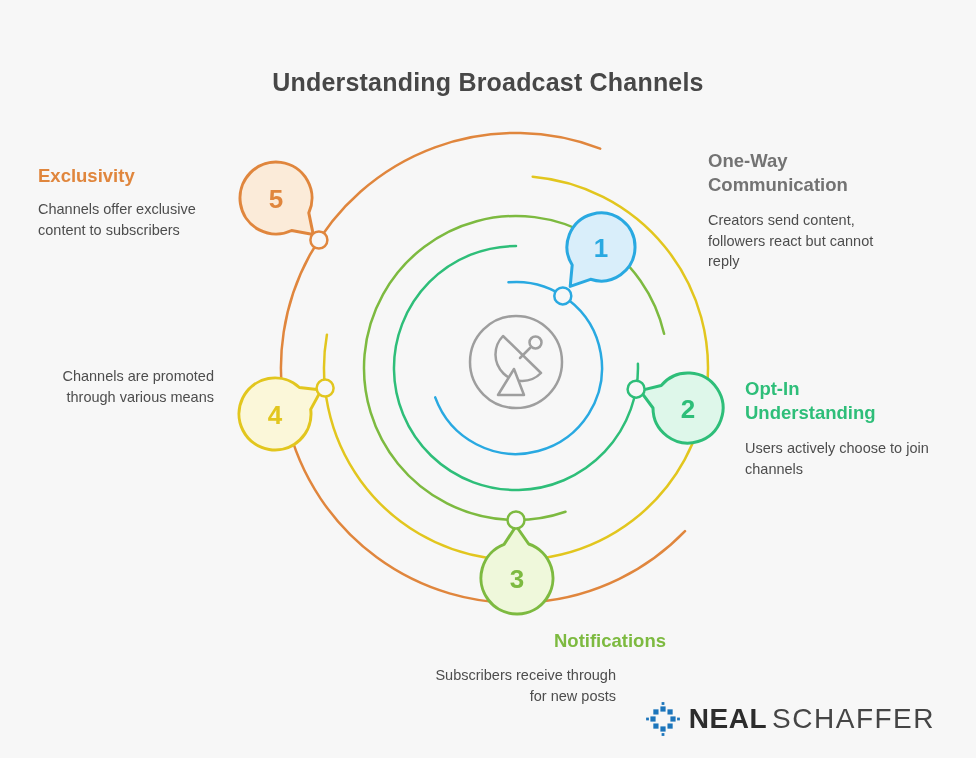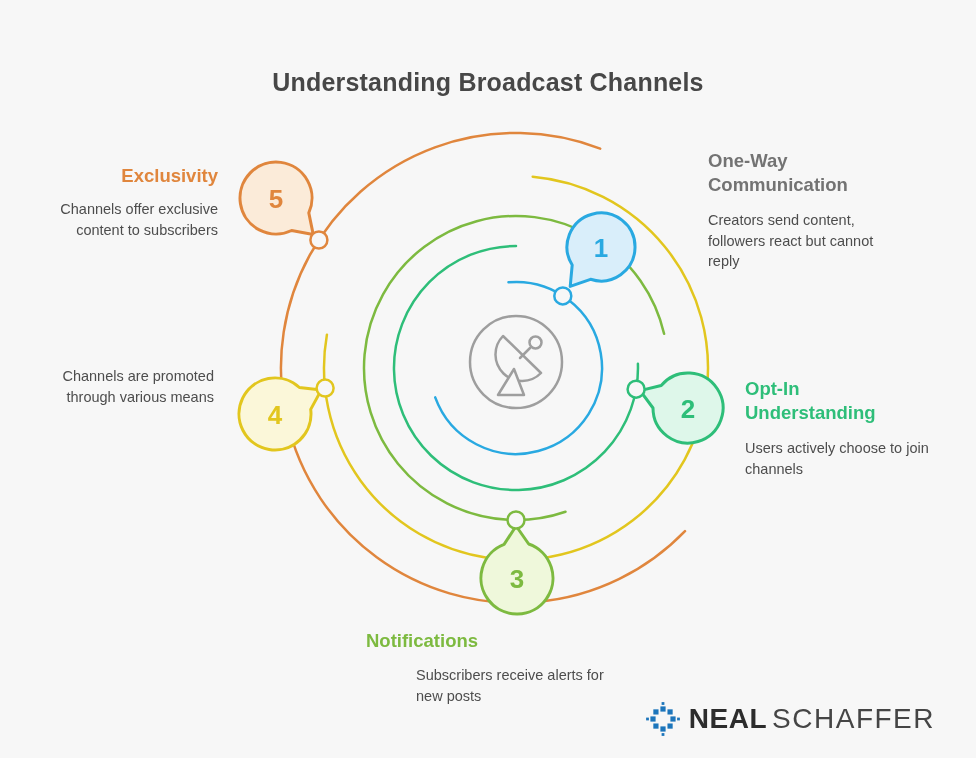--- a/index.html
+++ b/index.html
@@ -7,26 +7,26 @@
        font-family:"Liberation Sans", sans-serif;}
   .canvas{position:absolute;inset:0;width:976px;height:758px;border-radius:20px;}
   svg.diagram{position:absolute;left:0;top:0;}
   .page-title{position:absolute;top:51px;left:0;width:100%;text-align:center;
       font-size:25px;font-weight:bold;color:#474747;letter-spacing:.2px;}
   .label{position:absolute;}
   .label h2{margin:0 0 13px 0;font-size:18.5px;line-height:24px;font-weight:bold;}
   .label p{margin:0;font-size:14.5px;line-height:20.5px;color:#4d4d4d;}
   .label-1{left:708px;top:149px;width:185px;text-align:left;}
   .label-2{left:745px;top:377px;width:190px;text-align:left;}
-  .label-3{left:366px;top:629px;width:300px;text-align:left;}
+  .label-3{left:366px;top:629px;width:300px;text-align:right;}
   .label-3 p{width:200px;margin:12px auto 0 auto;}
   .label-3 h2{margin-bottom:0;}
   .label-4{left:14px;top:366px;width:200px;text-align:right;}
   .label-4 h2{margin-bottom:11px;}
-  .label-5{left:38px;top:164px;width:180px;text-align:right;}
+  .label-5{left:38px;top:164px;width:180px;text-align:left;}
   .label-5 h2{margin-bottom:11px;}
   .brand{position:absolute;right:41px;top:700px;display:flex;align-items:center;}
   .brand .word{font-size:28px;letter-spacing:.5px;}
   .brand .w1{font-weight:bold;color:#2c2c2c;margin-left:7px;}
   .brand .w2{font-weight:normal;color:#454545;letter-spacing:1.5px;margin-left:5px;}
 </style>
 </head>
 <body>
 
 <div class="canvas">
@@ -75,21 +75,21 @@
     <p>Creators send content, followers react but cannot reply</p>
   </div>
 
   <div class="label label-2">
     <h2 style="color: rgb(46, 190, 121);">Opt-In Understanding</h2>
     <p>Users actively choose to join channels</p>
   </div>
 
   <div class="label label-3">
     <h2 style="color: rgb(125, 186, 64);">Notifications</h2>
-    <p>Subscribers receive alerts for new posts</p>
+    <p>Subscribers receive through for new posts</p>
   </div>
 
   <div class="label label-4">
     <p>Channels are promoted through various means</p>
   </div>
 
   <div class="label label-5">
     <h2 style="color: rgb(224, 134, 61);">Exclusivity</h2>
     <p>Channels offer exclusive content to subscribers</p>
   </div>

